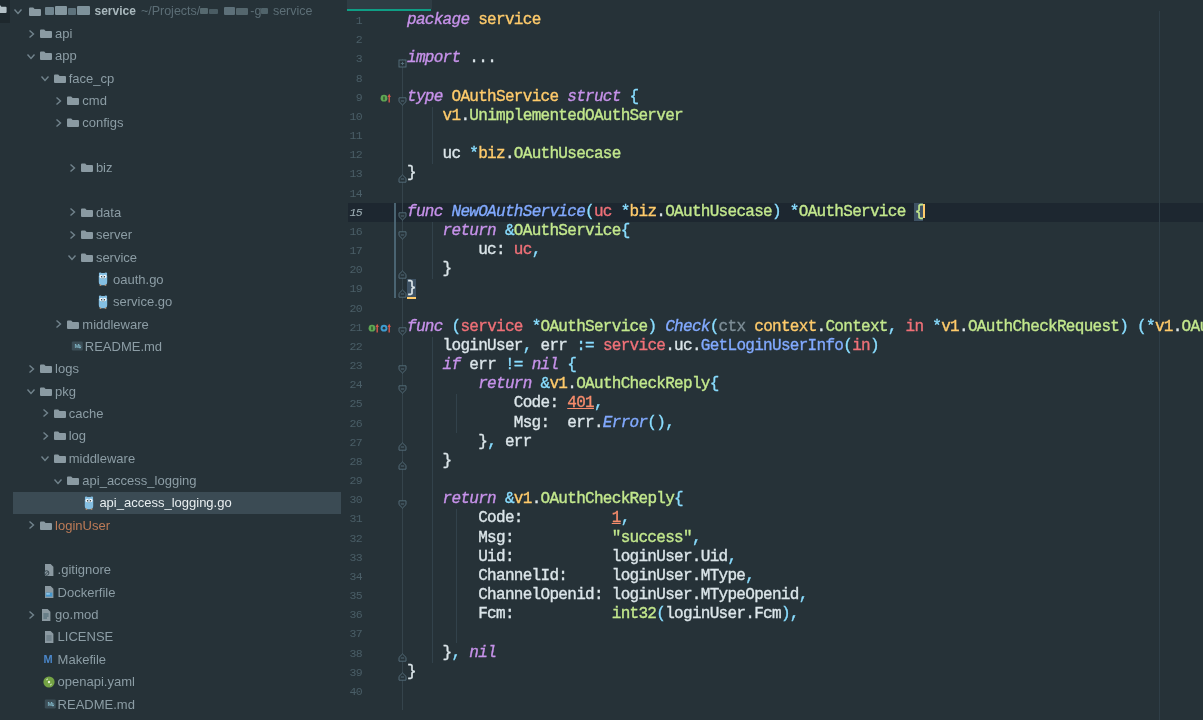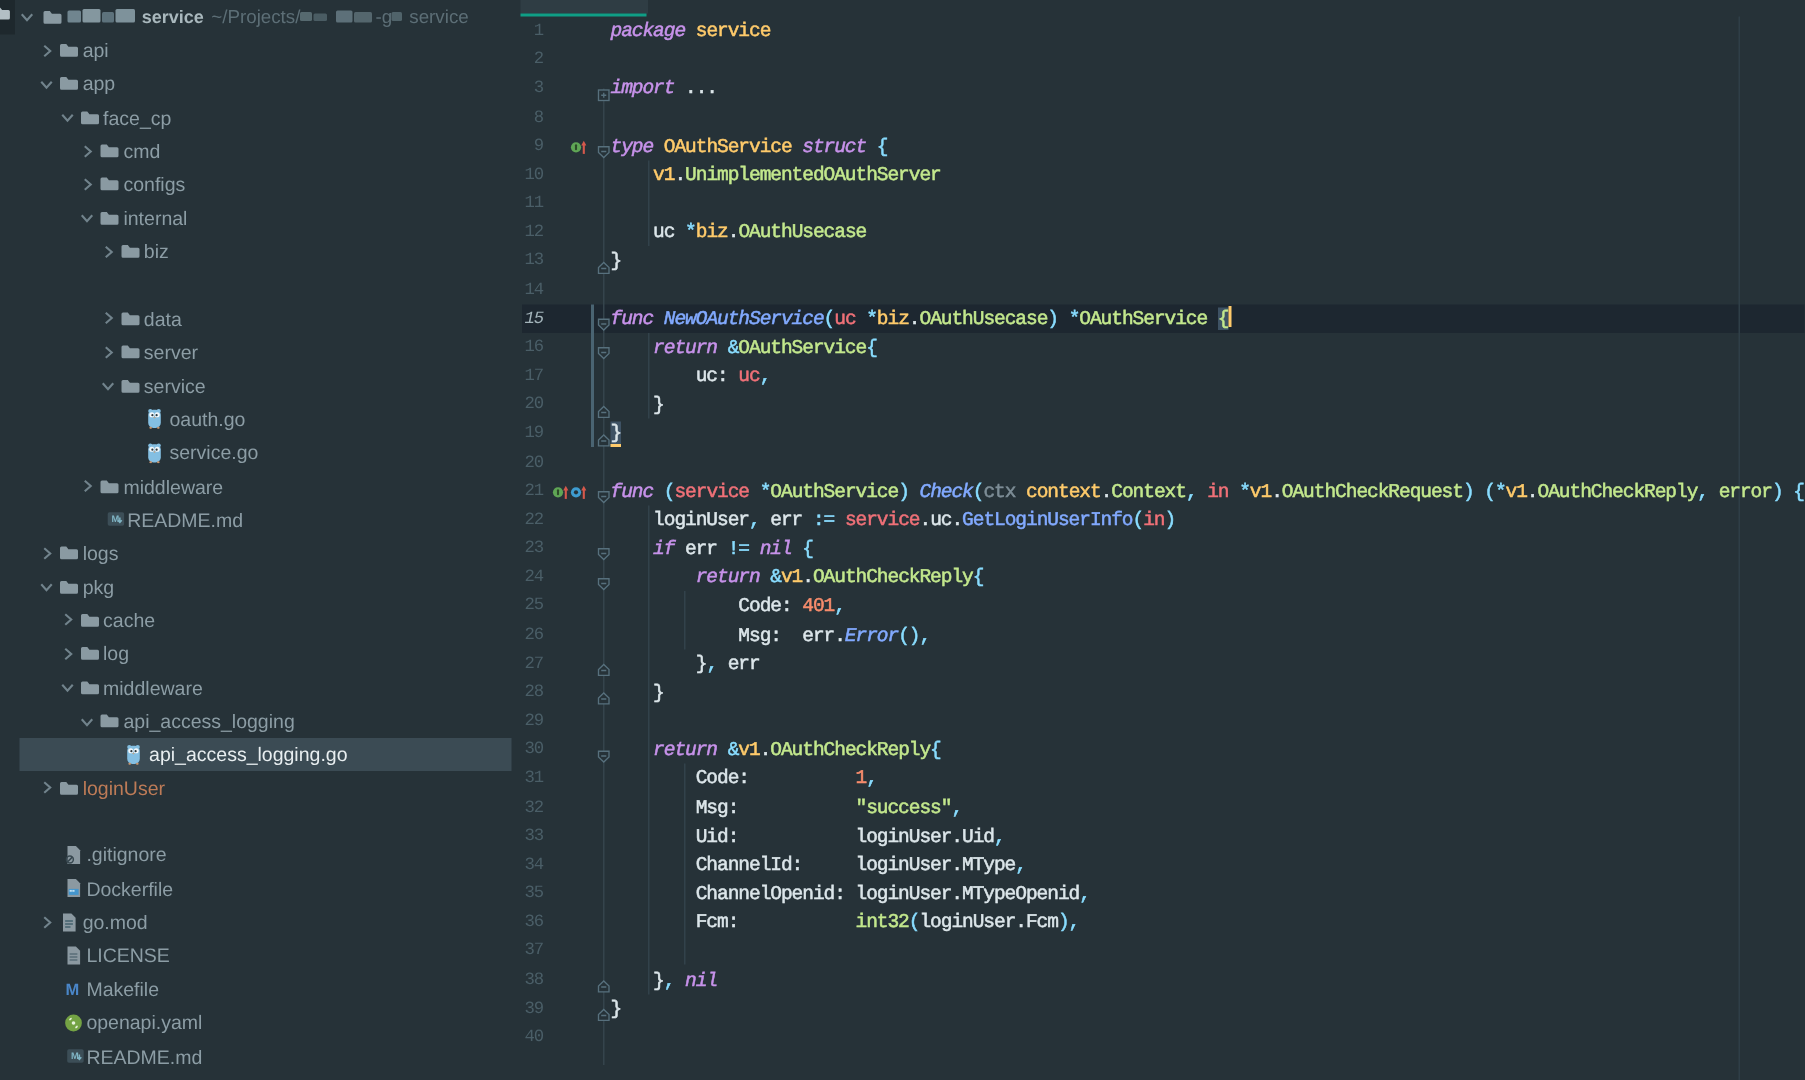--- a/index.html
+++ b/index.html
@@ -12,28 +12,28 @@
 #stripe { position:absolute; left:0; top:0; width:10px; height:23px; background:#1e282d; }
 #editor { position:absolute; left:345px; top:0; width:858px; height:720px; background:#263238; font-family:"Liberation Mono",monospace; }
 #tab { position:absolute; left:2px; top:0; width:85px; height:9.3px; background:#2f3d44; }
 #tabline { position:absolute; left:2px; top:9.3px; width:84px; height:2.1px; background:#0f9e85; }
 #curline { position:absolute; left:3px; top:202.7px; width:855px; height:19.2px; background:#1d2730; }
 #margin { position:absolute; left:813.5px; top:11px; width:1px; height:709px; background:#2f3e47; }
 #foldline { position:absolute; left:56.5px; top:59px; width:1px; height:651px; background:#35444c; }
 #scopeline { position:absolute; left:48.5px; top:202.7px; width:2px; height:95.8px; background:#4a6472; }
 .ln { position:absolute; left:0px; width:17px; height:19.2px; line-height:19.2px; text-align:right; font-size:11.5px; letter-spacing:-0.70px; color:#4a5e67; }
 .ln.cur { color:#a3b4ba;font-style:italic; }
-.cl { position:absolute; left:62px; height:19.2px; line-height:19.2px; font-size:13px; letter-spacing:-0.70px; white-space:pre; color:#dce6ea; -webkit-text-stroke:0.35px; }
+.cl { position:absolute; left:62px; height:19.2px; line-height:19.2px; font-size:16px; letter-spacing:-0.70px; white-space:pre; color:#dce6ea; -webkit-text-stroke:0.35px; }
 .k { color:#c792ea; font-style:italic; }
 .fn { color:#82aaff; font-style:italic; }
 .fc { color:#82aaff;margin-top:11px; }
 .ty { color:#ffcb6b; }
 .tg { color:#c3e88d; }
 .pr { color:#f07178; }
-.nm { color:#f78c6c; }
+.nm { color:#f78c6c;text-decoration:underline; }
 .st { color:#c3e88d; }
 .pu { color:#89ddff; }
 .gy { color:#7d8d96; }
 .brc { background:#3e5264; color:#c3e88d; }
 .brc2 { background:#3e5264; border-bottom:2px solid #ffcb6b; }
 .caret { display:inline-block; width:2px; height:14px; background:#ffcb6b; vertical-align:-2.5px; }
 </style></head>
 <body>
 <div id="app">
 <div id="tree">
@@ -90,25 +90,20 @@
       <div class="trow" style="top:89.4px;left:0px"><span style="width:52.3px;flex:none"></span><svg width="12" height="12" viewBox="0 0 12 12" style="flex:none">
           <path d="M4.5 2.5 L8.5 6 L4.5 9.5" stroke="#71838c" stroke-width="1.4" fill="none"></path>
         </svg><span style="width:2px;flex:none"></span><svg width="14" height="13" viewBox="0 0 14 13" style="flex:none">
           <path d="M1 3.4 Q1 2.4 2 2.4 H5.2 L6.6 4.1 H12 Q13 4.1 13 5.1 V9.9 Q13 10.9 12 10.9 H2 Q1 10.9 1 9.9 Z" fill="#8a9aa2"></path>
         </svg><span style="width:2px;flex:none"></span>cmd</div>
       <div class="trow" style="top:111.8px;left:0px"><span style="width:52.3px;flex:none"></span><svg width="12" height="12" viewBox="0 0 12 12" style="flex:none">
           <path d="M4.5 2.5 L8.5 6 L4.5 9.5" stroke="#71838c" stroke-width="1.4" fill="none"></path>
         </svg><span style="width:2px;flex:none"></span><svg width="14" height="13" viewBox="0 0 14 13" style="flex:none">
           <path d="M1 3.4 Q1 2.4 2 2.4 H5.2 L6.6 4.1 H12 Q13 4.1 13 5.1 V9.9 Q13 10.9 12 10.9 H2 Q1 10.9 1 9.9 Z" fill="#8a9aa2"></path>
         </svg><span style="width:2px;flex:none"></span>configs</div>
-      <div class="trow" style="top:134.1px;left:0px"><span style="width:52.3px;flex:none"></span><svg width="12" height="12" viewBox="0 0 12 12" style="flex:none">
-          <path d="M2.5 4.5 L6 8.5 L9.5 4.5" stroke="#71838c" stroke-width="1.4" fill="none"></path>
-        </svg><span style="width:2px;flex:none"></span><svg width="14" height="13" viewBox="0 0 14 13" style="flex:none">
-          <path d="M1 3.4 Q1 2.4 2 2.4 H5.2 L6.6 4.1 H12 Q13 4.1 13 5.1 V9.9 Q13 10.9 12 10.9 H2 Q1 10.9 1 9.9 Z" fill="#8a9aa2"></path>
-        </svg><span style="width:2px;flex:none"></span>internal</div>
       <div class="trow" style="top:156.5px;left:0px"><span style="width:65.9px;flex:none"></span><svg width="12" height="12" viewBox="0 0 12 12" style="flex:none">
           <path d="M4.5 2.5 L8.5 6 L4.5 9.5" stroke="#71838c" stroke-width="1.4" fill="none"></path>
         </svg><span style="width:2px;flex:none"></span><svg width="14" height="13" viewBox="0 0 14 13" style="flex:none">
           <path d="M1 3.4 Q1 2.4 2 2.4 H5.2 L6.6 4.1 H12 Q13 4.1 13 5.1 V9.9 Q13 10.9 12 10.9 H2 Q1 10.9 1 9.9 Z" fill="#8a9aa2"></path>
         </svg><span style="width:2px;flex:none"></span>biz</div>
       <div class="trow" style="top:201.2px;left:0px"><span style="width:65.9px;flex:none"></span><svg width="12" height="12" viewBox="0 0 12 12" style="flex:none">
           <path d="M4.5 2.5 L8.5 6 L4.5 9.5" stroke="#71838c" stroke-width="1.4" fill="none"></path>
         </svg><span style="width:2px;flex:none"></span><svg width="14" height="13" viewBox="0 0 14 13" style="flex:none">
           <path d="M1 3.4 Q1 2.4 2 2.4 H5.2 L6.6 4.1 H12 Q13 4.1 13 5.1 V9.9 Q13 10.9 12 10.9 H2 Q1 10.9 1 9.9 Z" fill="#8a9aa2"></path>
         </svg><span style="width:2px;flex:none"></span>data</div>

